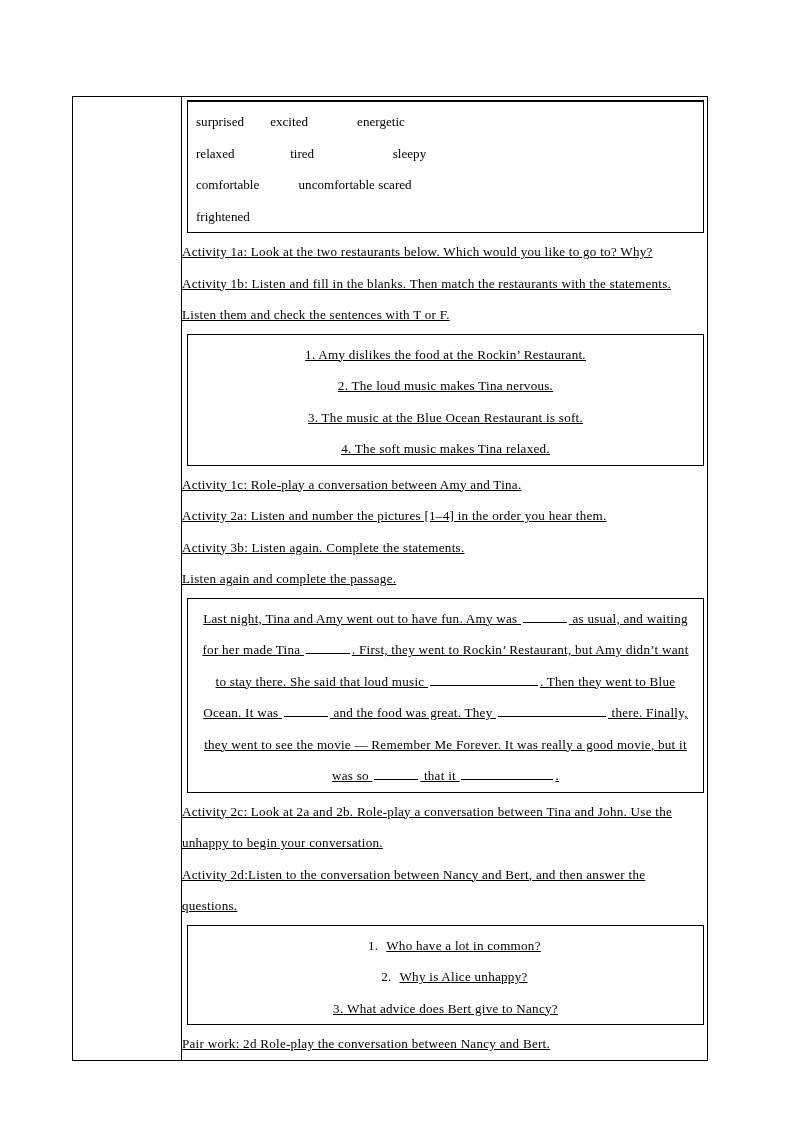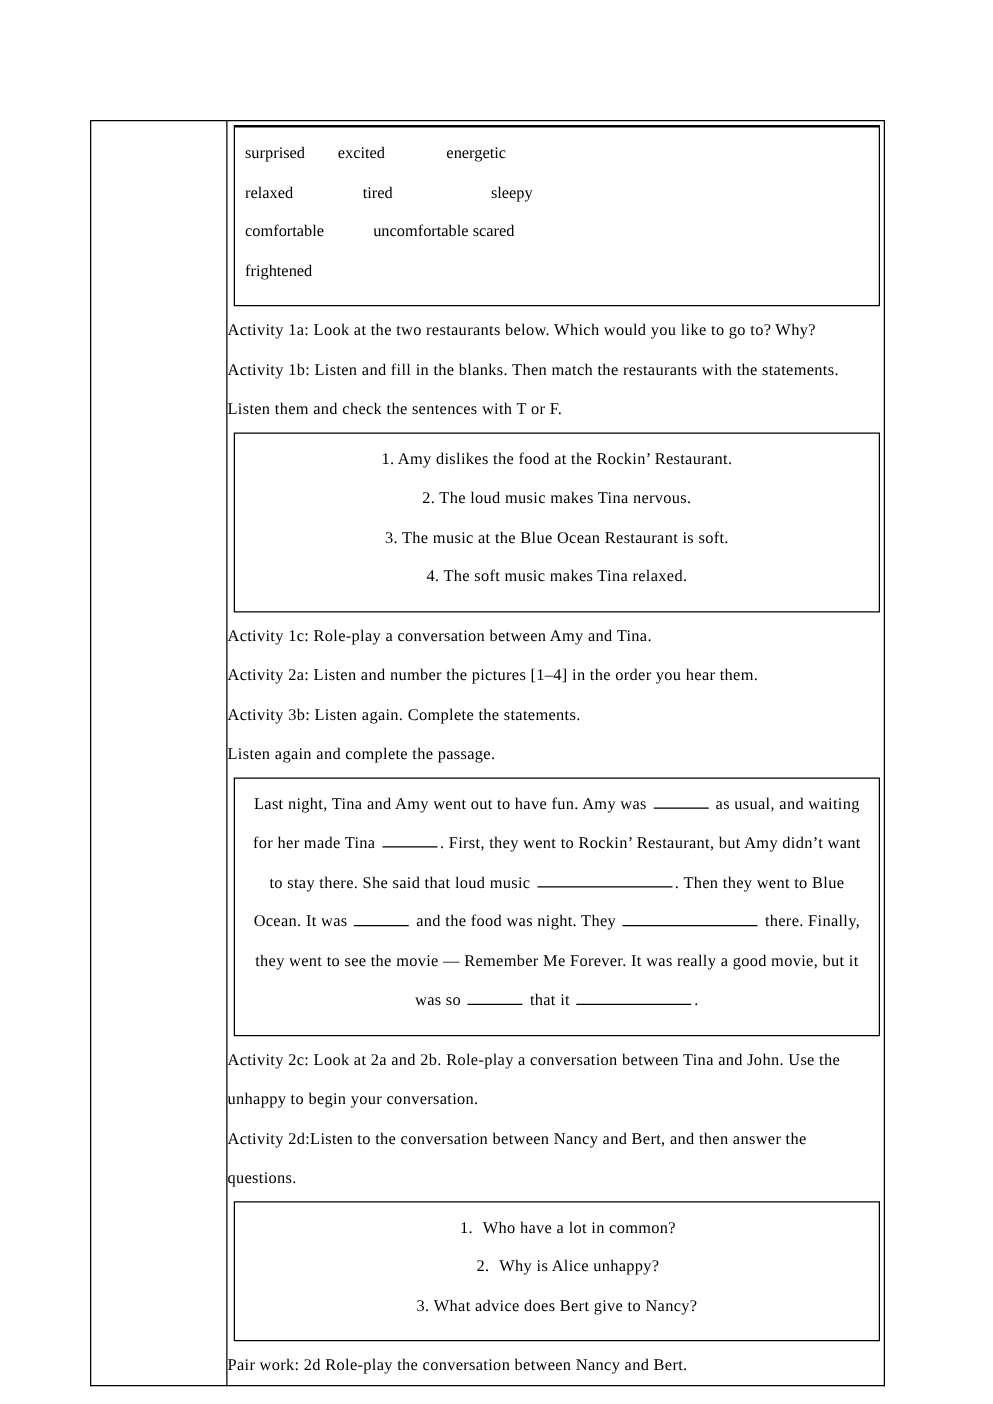--- a/index.html
+++ b/index.html
@@ -47,27 +47,28 @@
     width: 525px;
     padding: 0 6px 0 6px;
   }
 
   
   .line {
     font-size: 13.1px;
     line-height: 31.5px;
     white-space: nowrap;
     letter-spacing: 0.02em;
+    text-decoration: underline;
   }
 
   
   .box {
     border: 1px solid #000000;
     margin: 3px 3px 3px 5px;
-    padding: 4px 8px 12px 8px;
+    padding: 4px 8px 0 8px;
     box-sizing: border-box;
   }
   .box .line {
     line-height: 31.5px;
     text-align: center;
   }
 
   .box-top {
     border-top-width: 2px;
   }
@@ -131,21 +132,21 @@
 
           <div class="line">Activity  1c: Role-play  a conversation between Amy and Tina.</div>
           <div class="line">Activity  2a: Listen and number the pictures [1–4] in the order you hear them.</div>
           <div class="line">Activity  3b: Listen again.  Complete the statements.</div>
           <div class="line">Listen again and complete the passage.</div>
 
           <div class="box">
             <div class="line"><span>Last night,  Tina and Amy went out to have fun. Amy was </span><span class="blank b-md"></span><span> as usual, and waiting</span></div>
             <div class="line"><span>for her made Tina </span><span class="blank b-md"></span><span>. First, they went to Rockin’ Restaurant, but Amy  didn’t want</span></div>
             <div class="line"><span>to stay there. She said that loud music </span><span class="blank b-xl"></span><span>. Then they went to Blue</span></div>
-            <div class="line"><span>Ocean. It was </span><span class="blank b-md"></span><span> and the food was night. They </span><span class="blank b-xl"></span><span> there. Finally,</span></div>
+            <div class="line"><span>Ocean. It was </span><span class="blank b-md"></span><span> and the food was great. They </span><span class="blank b-xl"></span><span> there. Finally,</span></div>
             <div class="line">they went to see the movie — Remember Me Forever. It was really  a good movie, but it</div>
             <div class="line"><span>was so </span><span class="blank b-md"></span><span> that it </span><span class="blank b-lg"></span><span>.</span></div>
           </div>
 
           <div class="line">Activity  2c: Look at  2a and 2b. Role-play  a conversation between Tina and John. Use the</div>
           <div class="line">unhappy to begin your conversation.</div>
           <div class="line">Activity  2d:Listen to the conversation between Nancy and Bert, and then answer the</div>
           <div class="line">questions.</div>
 
           <div class="box">

